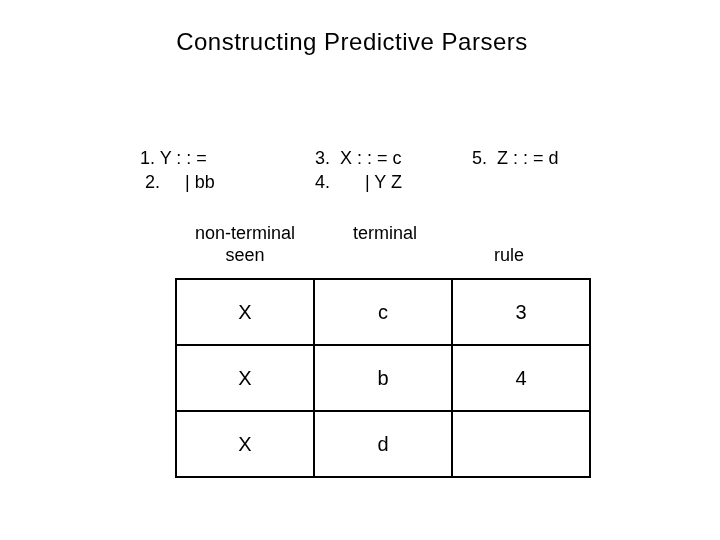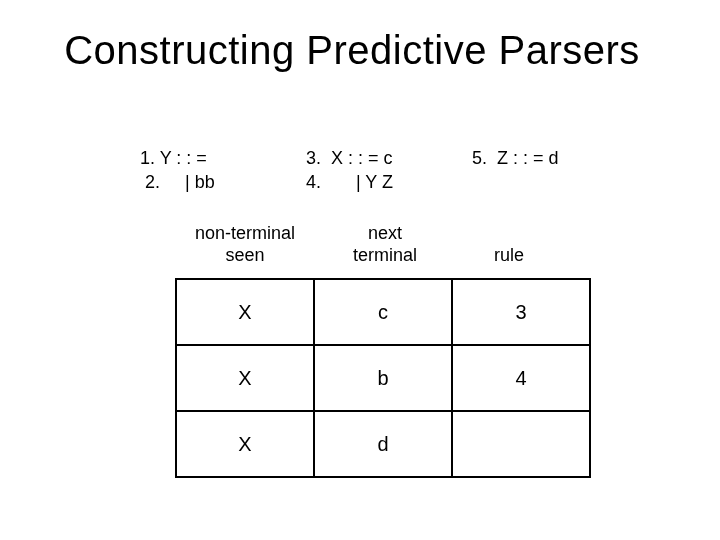--- a/index.html
+++ b/index.html
@@ -16,39 +16,39 @@
     width: 720px;
     height: 540px;
     box-sizing: border-box;
   }
   .title {
     position: absolute;
     top: 28px;
     left: 0;
     width: 704px;
     text-align: center;
-    font-size: 40px;
+    font-size: 24px;
     font-weight: normal;
     letter-spacing: 0.5px;
   }
   .grammar {
     position: absolute;
     top: 118px;
     left: 140px;
     width: 480px;
     font-size: 18px;
     line-height: 24px;
   }
   .gcol {
     position: absolute;
     top: 0;
     margin-top: 28px;
   }
   .gcol.c1 { left: 0; }
-  .gcol.c2 { left: 166px; }
+  .gcol.c2 { left: 175px; }
   .gcol.c3 { left: 332px; }
   .gcol div { white-space: pre; }
 
   .headers {
     position: absolute;
     top: 222px;
     left: 175px;
     width: 420px;
     font-size: 18px;
     line-height: 22px;
@@ -97,21 +97,20 @@
       <div>5.  Z : : = d</div>
     </div>
   </div>
 
   <div class="headers">
     <div class="hd h1">
       <div>non-terminal</div>
       <div>seen</div>
     </div>
     <div class="hd h2">
-      <div>next</div>
       <div>terminal</div>
     </div>
     <div class="hd h3">rule</div>
   </div>
 
   <table class="parse">
     <tbody>
         <tr>
       <td>X</td>
       <td>c</td>

